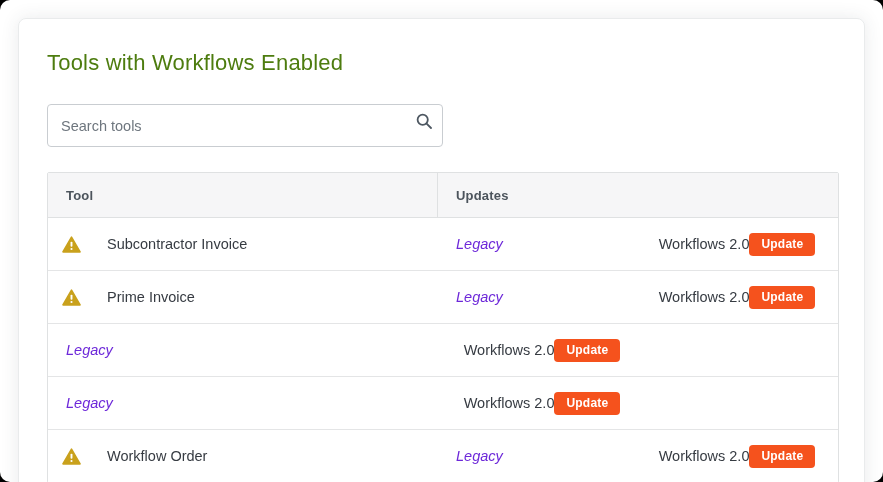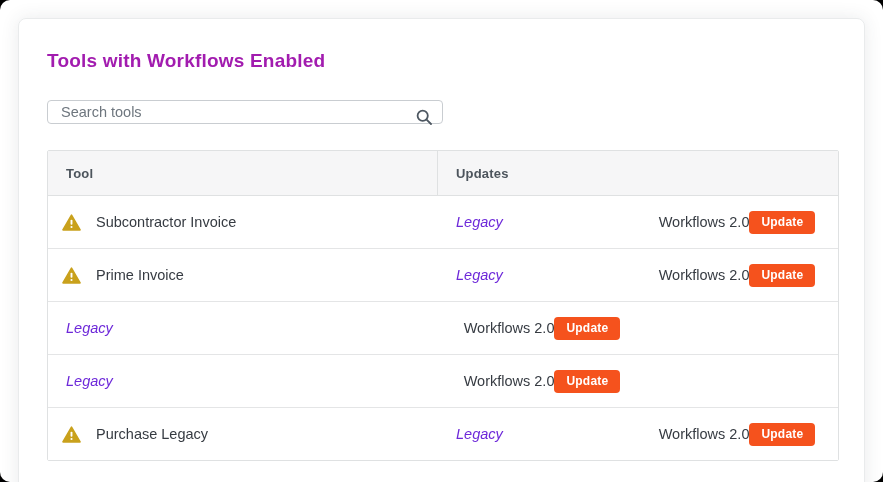--- a/index.html
+++ b/index.html
@@ -9,53 +9,53 @@
     border-radius:10px; overflow:hidden;
     font-family:"Liberation Sans", sans-serif;
   }
   .card {
     position:absolute; left:18px; top:18px; width:847px; height:500px;
     background:#fff; border:1px solid #e9ebec; border-radius:8px;
     box-shadow:0 0 18px rgba(45,55,65,0.10);
     padding:31px 28px 0 28px;
   }
   .page-title {
-    font-size:19px; font-weight:bold; color:#a21caf; letter-spacing:.2px;
+    font-size:22px; font-weight:normal; color:#4d7c0f; letter-spacing:.2px;
   }
   .search-wrap { position:relative; margin-top:28px; width:396px; height:33px; }
   .search-input {
-    width:100%; height:24px; border:1px solid #c9cdd1; border-radius:4px;
+    width:100%; height:43px; border:1px solid #c9cdd1; border-radius:4px;
     padding:0 38px 0 13px; font-size:14.5px; color:#404040; outline:none;
     font-family:"Liberation Sans", sans-serif; background:#fff;
   }
   .search-input::placeholder { color:#6e767e; opacity:1; }
   .search-icon {
     position:absolute; right:11px; top:50%; transform:translateY(-50%);
     width:16px; height:16px; display:block;
   }
   .table {
-    margin-top:17px; width:792px; border:1px solid #dfe1e2; border-radius:2px;
+    margin-top:35px; width:792px; border:1px solid #dfe1e2; border-radius:2px;
     background:#fff;
   }
   .thead { display:flex; height:45px; background:#f6f6f7; border-bottom:1px solid #dfe1e2; }
   .th {
     display:flex; align-items:center; font-size:13px; font-weight:bold;
     color:#4c545c; padding-left:18px; letter-spacing:.2px;
   }
   .col-tool    { width:390px; flex:none; }
   .col-version { width:198px; flex:none; }
   .col-updates { flex:1; }
   .th.col-tool, .th.col-version { border-right:1px solid #dfe1e2; }
   .tr {
     display:flex; height:53px; align-items:stretch;
     border-bottom:1px solid #e4e5e6; background:#fff;
   }
   .tr:last-child { border-bottom:none; height:52px; }
   .td { display:flex; align-items:center; font-size:14.5px; color:#363b42; }
-  .td.col-tool { padding-left:14px; gap:15px; }
+  .td.col-tool { padding-left:14px; gap:26px; }
   .td.col-version { padding-left:18px; color:#6d28d9;font-style:italic; }
   .td.col-updates { justify-content:center; padding:0 13px 0 13px; }
   .warning-icon { width:19px; height:17px; flex:none; display:block; }
   .update-btn {
     background:var(--accent, #f5521d); color:#fff; font-weight:bold;
     font-size:12px; border:none; border-radius:4px; height:23px;
     padding:0 12px; cursor:pointer; font-family:"Liberation Sans", sans-serif;
     letter-spacing:.2px;
   }
 </style>
@@ -129,21 +129,21 @@
         </div>
       </div>
 
       <div class="tr">
         <div class="td col-tool">
           <svg class="warning-icon" viewBox="0 0 24 21">
             <path d="M12 1.2 L22.8 19.8 H1.2 Z" fill="var(--warning,#c9a11c)" stroke="var(--warning,#c9a11c)" stroke-width="2" stroke-linejoin="round"></path>
             <rect x="10.8" y="7" width="2.4" height="6.2" rx="1.1" fill="#fff"></rect>
             <circle cx="12" cy="16.2" r="1.35" fill="#fff"></circle>
           </svg>
-          <span>Purchase Legacy</span>
+          <span>Workflow Order</span>
         </div>
         <div class="td col-version">Legacy</div>
         <div class="td col-updates">
           <span>Workflows 2.0</span>
           <button class="update-btn">Update</button>
         </div>
       </div>
 
     </div>
   </div>

